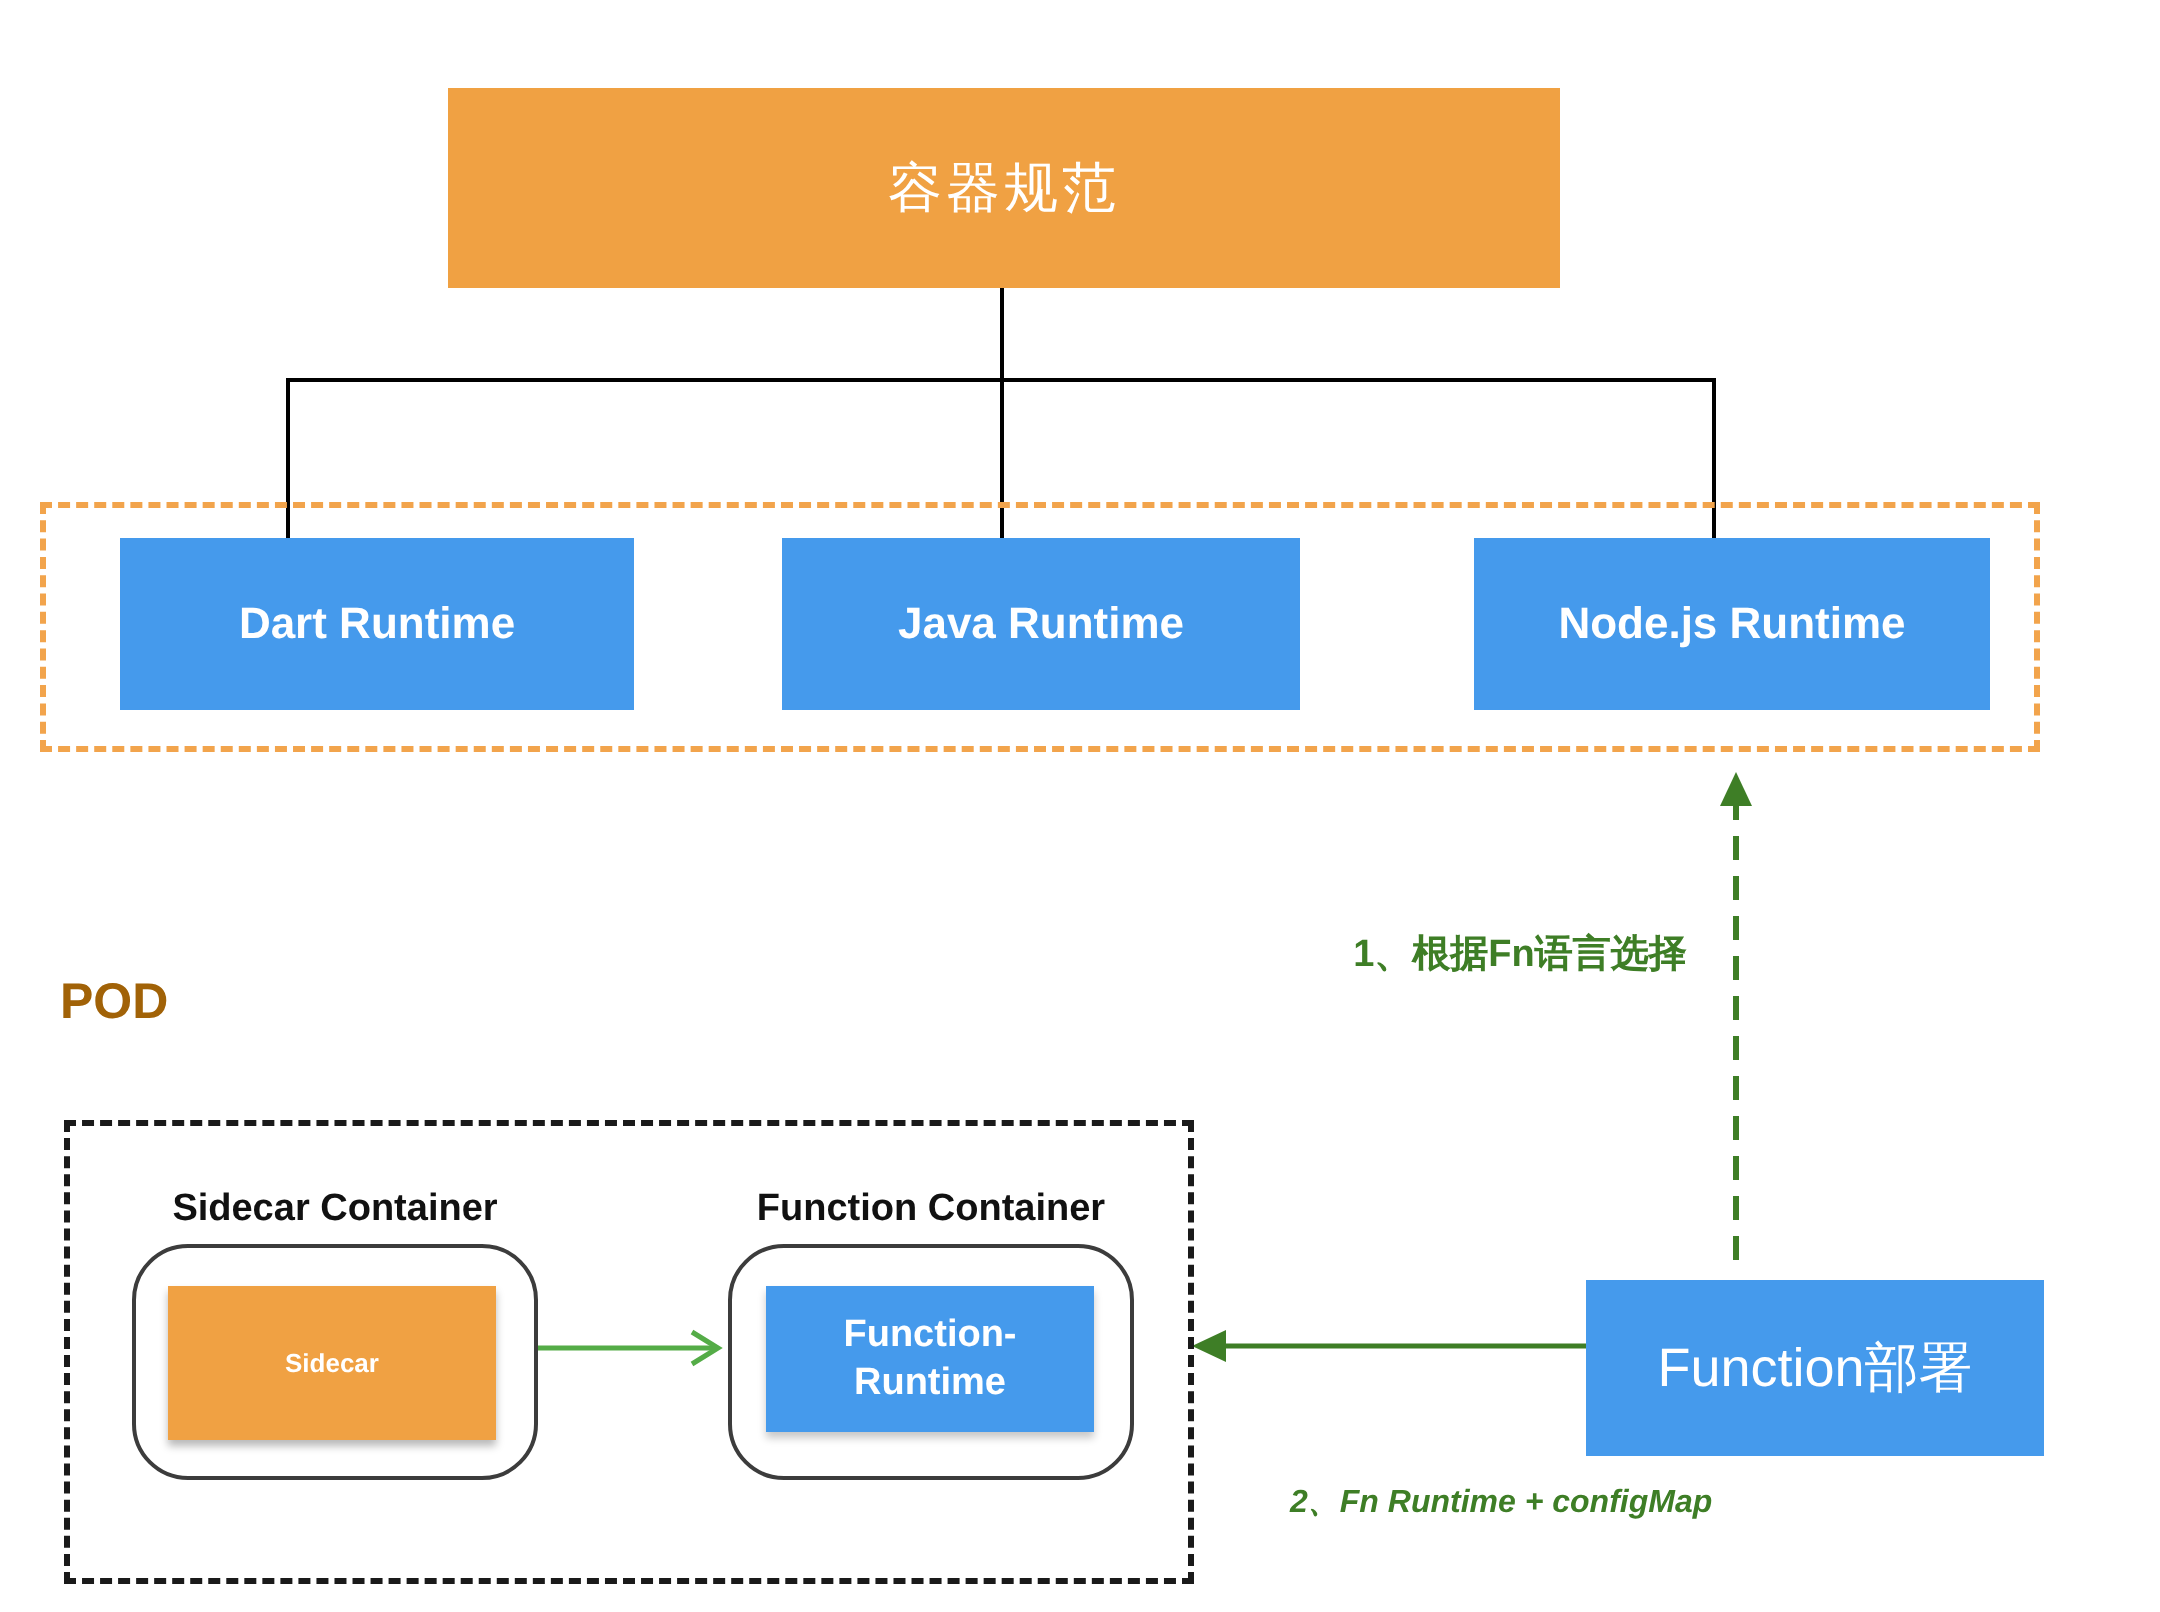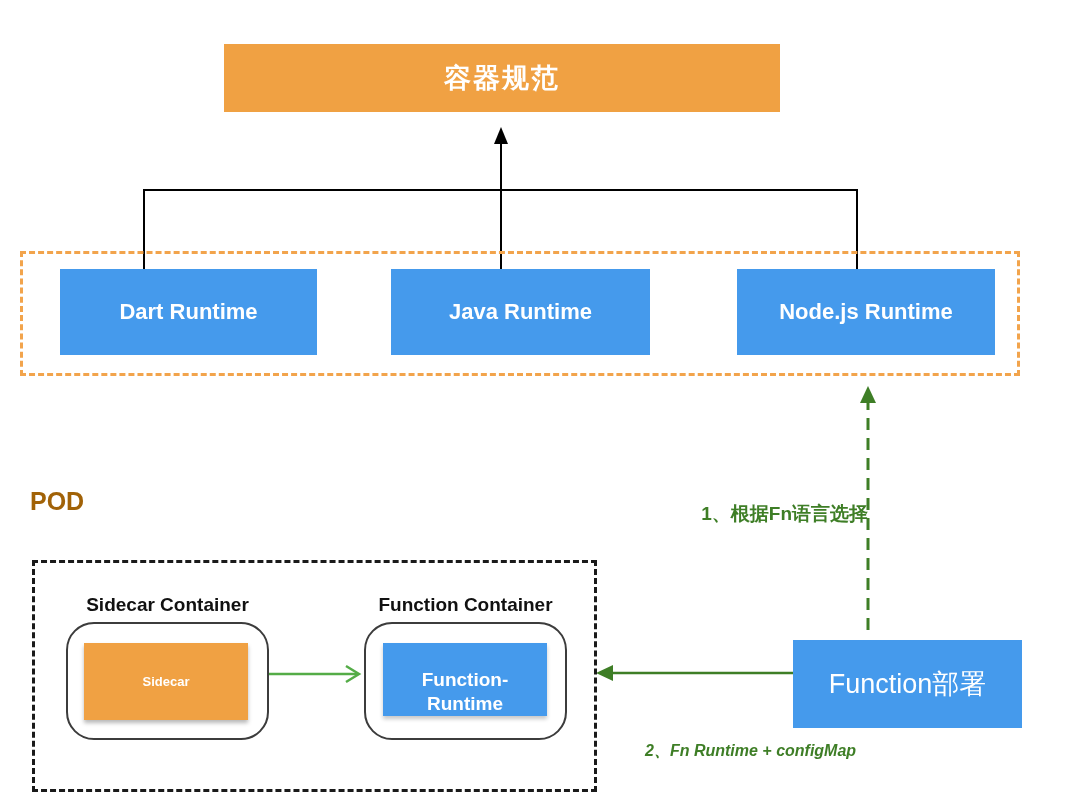--- a/index.html
+++ b/index.html
@@ -16,22 +16,22 @@
     display: flex;
     align-items: center;
     justify-content: center;
     color: #ffffff;
     box-sizing: border-box;
     text-align: center;
   }
   .blue-box  { background: #459AEC; }
   .orange-box { background: #F0A143; }
   .spec-box {
-    left: 224px; top: 44px; width: 556px; height: 68px;
-    font-size: 27px; font-weight: bold; letter-spacing: 2px;
+    left: 224px; top: 44px; width: 556px; height: 100px;
+    font-size: 27px; font-weight: normal; letter-spacing: 2px;
   }
   .runtime-border {
     left: 20px; top: 251px; width: 1000px; height: 125px;
     border: 3px dashed #F2A44C;
     box-sizing: border-box;
   }
   .runtime-box {
     top: 269px; width: 257px; height: 86px;
     font-size: 22px; font-weight: bold;
   }
@@ -66,32 +66,30 @@
   .sidecar-box {
     left: 84px; top: 643px; width: 164px; height: 77px;
     font-size: 13px; font-weight: bold;
     box-shadow: 0 3px 4px rgba(0,0,0,0.28);
   }
   .function-box {
     left: 383px; top: 643px; width: 164px; height: 73px;
     font-size: 19px; font-weight: bold; line-height: 24px;
     flex-direction: column;
     box-shadow: 0 3px 4px rgba(0,0,0,0.22);
-    justify-content: flex-end;
   }
   .deploy-box {
     left: 793px; top: 630px; width: 229px; height: 88px;
     font-size: 27px; font-weight: normal; margin-top: 10px;
   }
   .note1 {
     left: 652px; top: 463px; width: 216px;
-    text-align: right;
+    text-align: center;
     font-size: 19px; font-weight: bold; line-height: 30px;
     color: #3E7E26;
-    margin-top: 36px;
   }
   .note2 {
     left: 645px; top: 741px;
     font-size: 16px; font-weight: bold;
     color: #3E7E26;
     font-style: italic;
   }
   svg.overlay {
     position: absolute;
     left: 0; top: 0;

